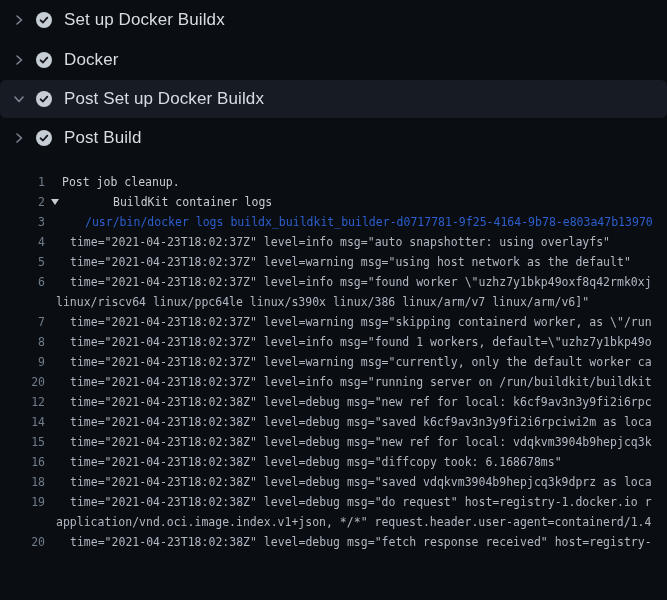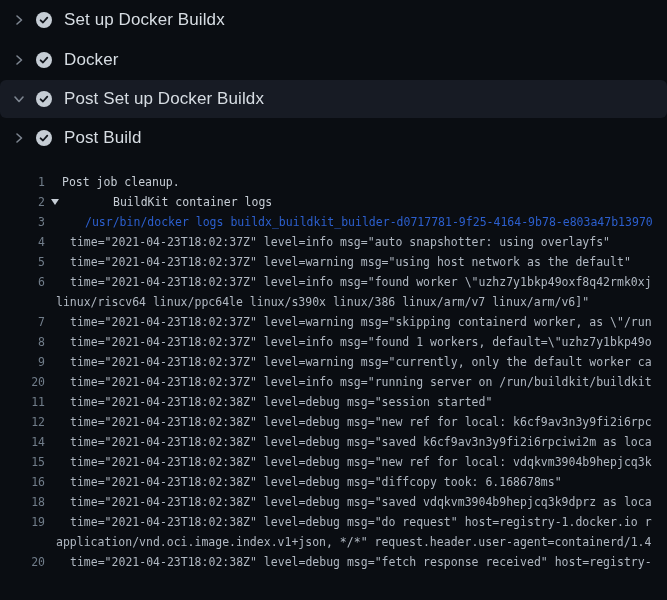--- a/index.html
+++ b/index.html
@@ -217,25 +217,20 @@
 
     <span class="content">time="2021-04-23T18:02:37Z" level=warning msg="currently, only the default worker ca</span>
   </div>
 
   <div class="row detail">
     <span class="num">20</span>
 
     <span class="content">time="2021-04-23T18:02:37Z" level=info msg="running server on /run/buildkit/buildkit</span>
   </div>
 
-  <div class="row detail">
-    <span class="num">11</span>
-
-    <span class="content">time="2021-04-23T18:02:38Z" level=debug msg="session started"</span>
-  </div>
 
   <div class="row detail">
     <span class="num">12</span>
 
     <span class="content">time="2021-04-23T18:02:38Z" level=debug msg="new ref for local: k6cf9av3n3y9fi2i6rpc</span>
   </div>
 
 
   <div class="row detail">
     <span class="num">14</span>

